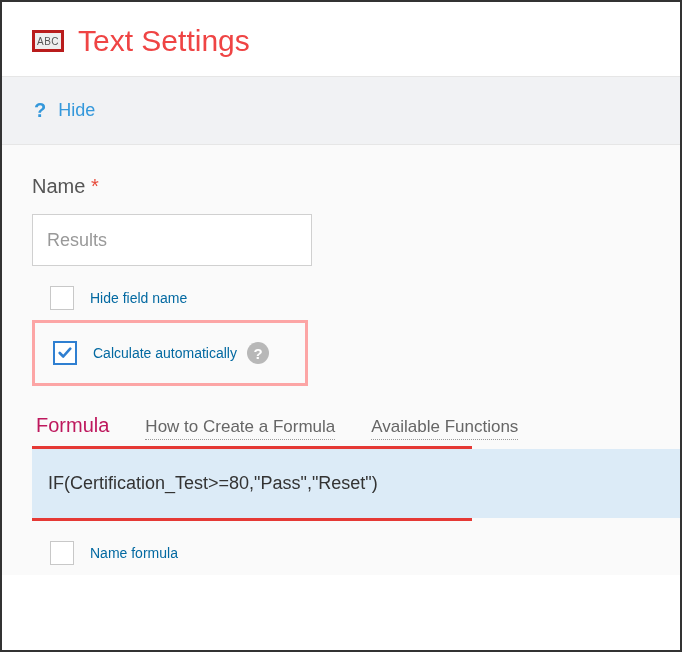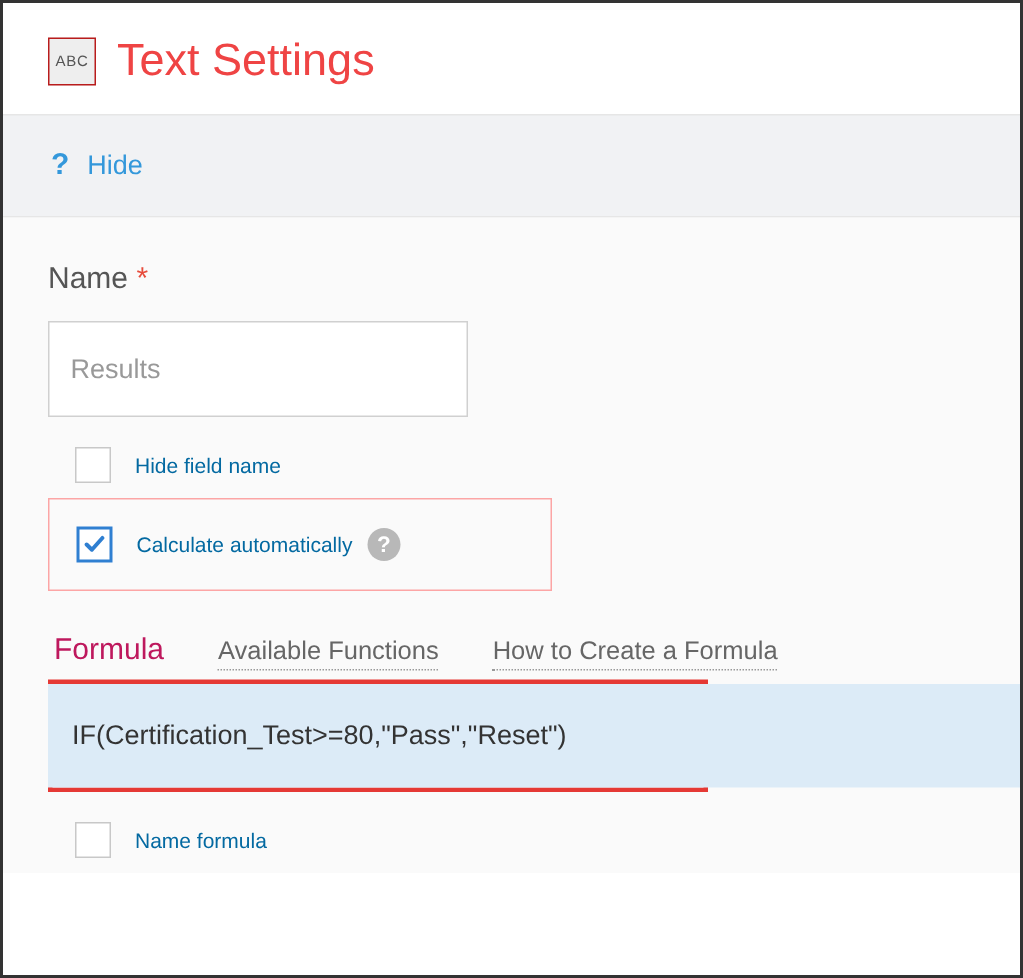--- a/index.html
+++ b/index.html
@@ -14,22 +14,22 @@
     position: relative;
     border: 2px solid #333;
   }
   .header {
     display: flex;
     align-items: center;
     padding: 22px 30px 18px 30px;
   }
   .abc-icon {
     width: 32px;
-    height: 32px;
-    border: 1px solid #b91c1c;
+    height: 22px;
+    border: 3px solid #b91c1c;
     background: #eee;
     display: inline-flex;
     align-items: center;
     justify-content: center;
     font-size: 10px;
     color: #555;
     letter-spacing: 0.5px;
     margin-right: 14px;
   }
   .page-title {
@@ -60,21 +60,21 @@
     background: #fafafa;
   }
   .field-label {
     font-size: 20px;
     color: #555;
     margin-bottom: 16px;
   }
   .required { color: #e74c3c; }
   .text-input {
     width: 280px;
-    height: 64px;
+    height: 52px;
     border: 1px solid #d0d0d0;
     background: #fff;
     padding: 0 14px;
     font-size: 18px;
     color: #999;
     font-family: inherit;
   }
   .check-row {
     display: flex;
     align-items: center;
@@ -110,24 +110,24 @@
     background: #b8b8b8;
     color: #fff;
     display: inline-flex;
     align-items: center;
     justify-content: center;
     font-size: 15px;
     font-weight: bold;
     margin-left: 10px;
   }
   .highlight-box {
-    border: 1px solid #fca5a5;
+    border: 3px solid #fca5a5;
     padding: 18px 14px 18px 14px;
     margin-top: 10px;
-    width: 336px;
+    width: 276px;
   }
   .highlight-box .check-row { margin-top: 0; padding-left: 4px; }
   .formula-header {
     display: flex;
     align-items: baseline;
     gap: 36px;
     margin-top: 28px;
     padding-left: 4px;
   }
   .formula-title {
@@ -195,22 +195,22 @@
           <path d="M2 8 L6 12 L14 3" stroke="#2f7fd1" stroke-width="3" fill="none" stroke-linecap="round" stroke-linejoin="round"></path>
         </svg>
       </span>
       <span class="check-label">Calculate automatically</span>
       <span class="info-circle">?</span>
     </div>
   </div>
 
   <div class="formula-header">
     <span class="formula-title">Formula</span>
+    <span class="dotted-link">How to Create a Formula</span>
     <span class="dotted-link">Available Functions</span>
-    <span class="dotted-link">How to Create a Formula</span>
   </div>
 
   <div class="formula-area">
     <div class="formula-box-wrap">
       <div class="formula-box">
         <div class="formula-box-inner">IF(Certification_Test&gt;=80,"Pass","Reset")</div>
       </div>
     </div>
   </div>
 

